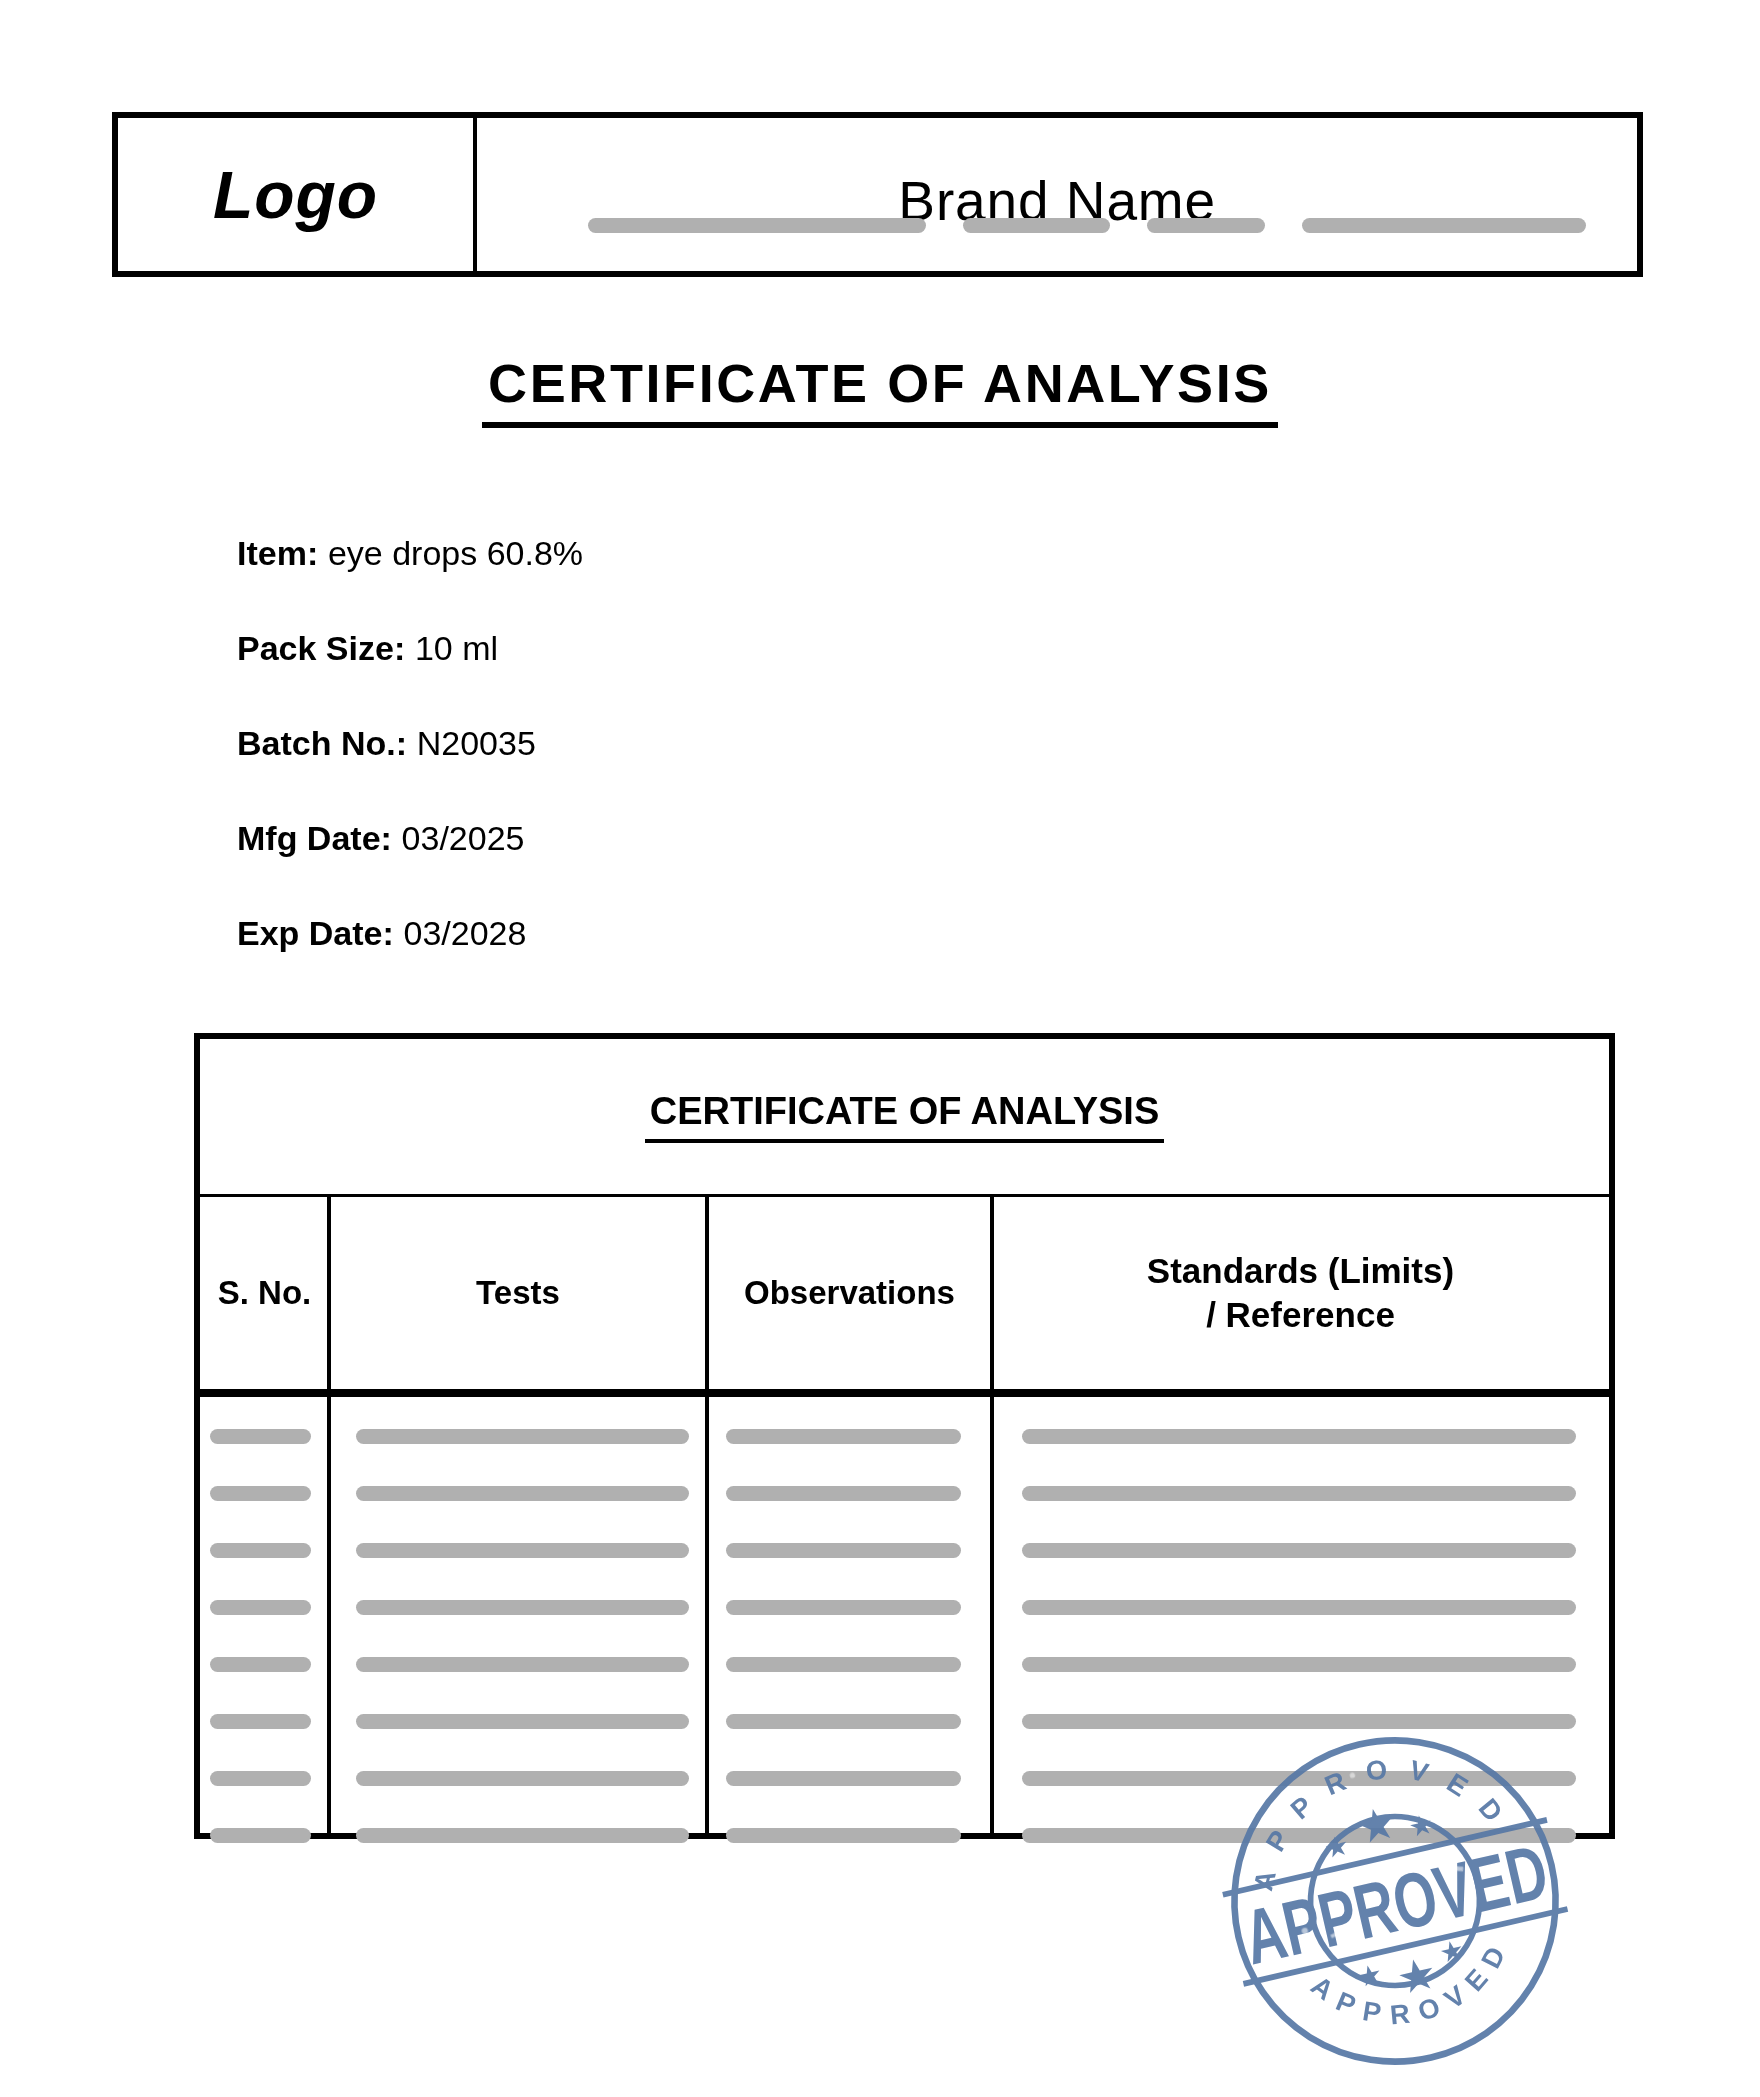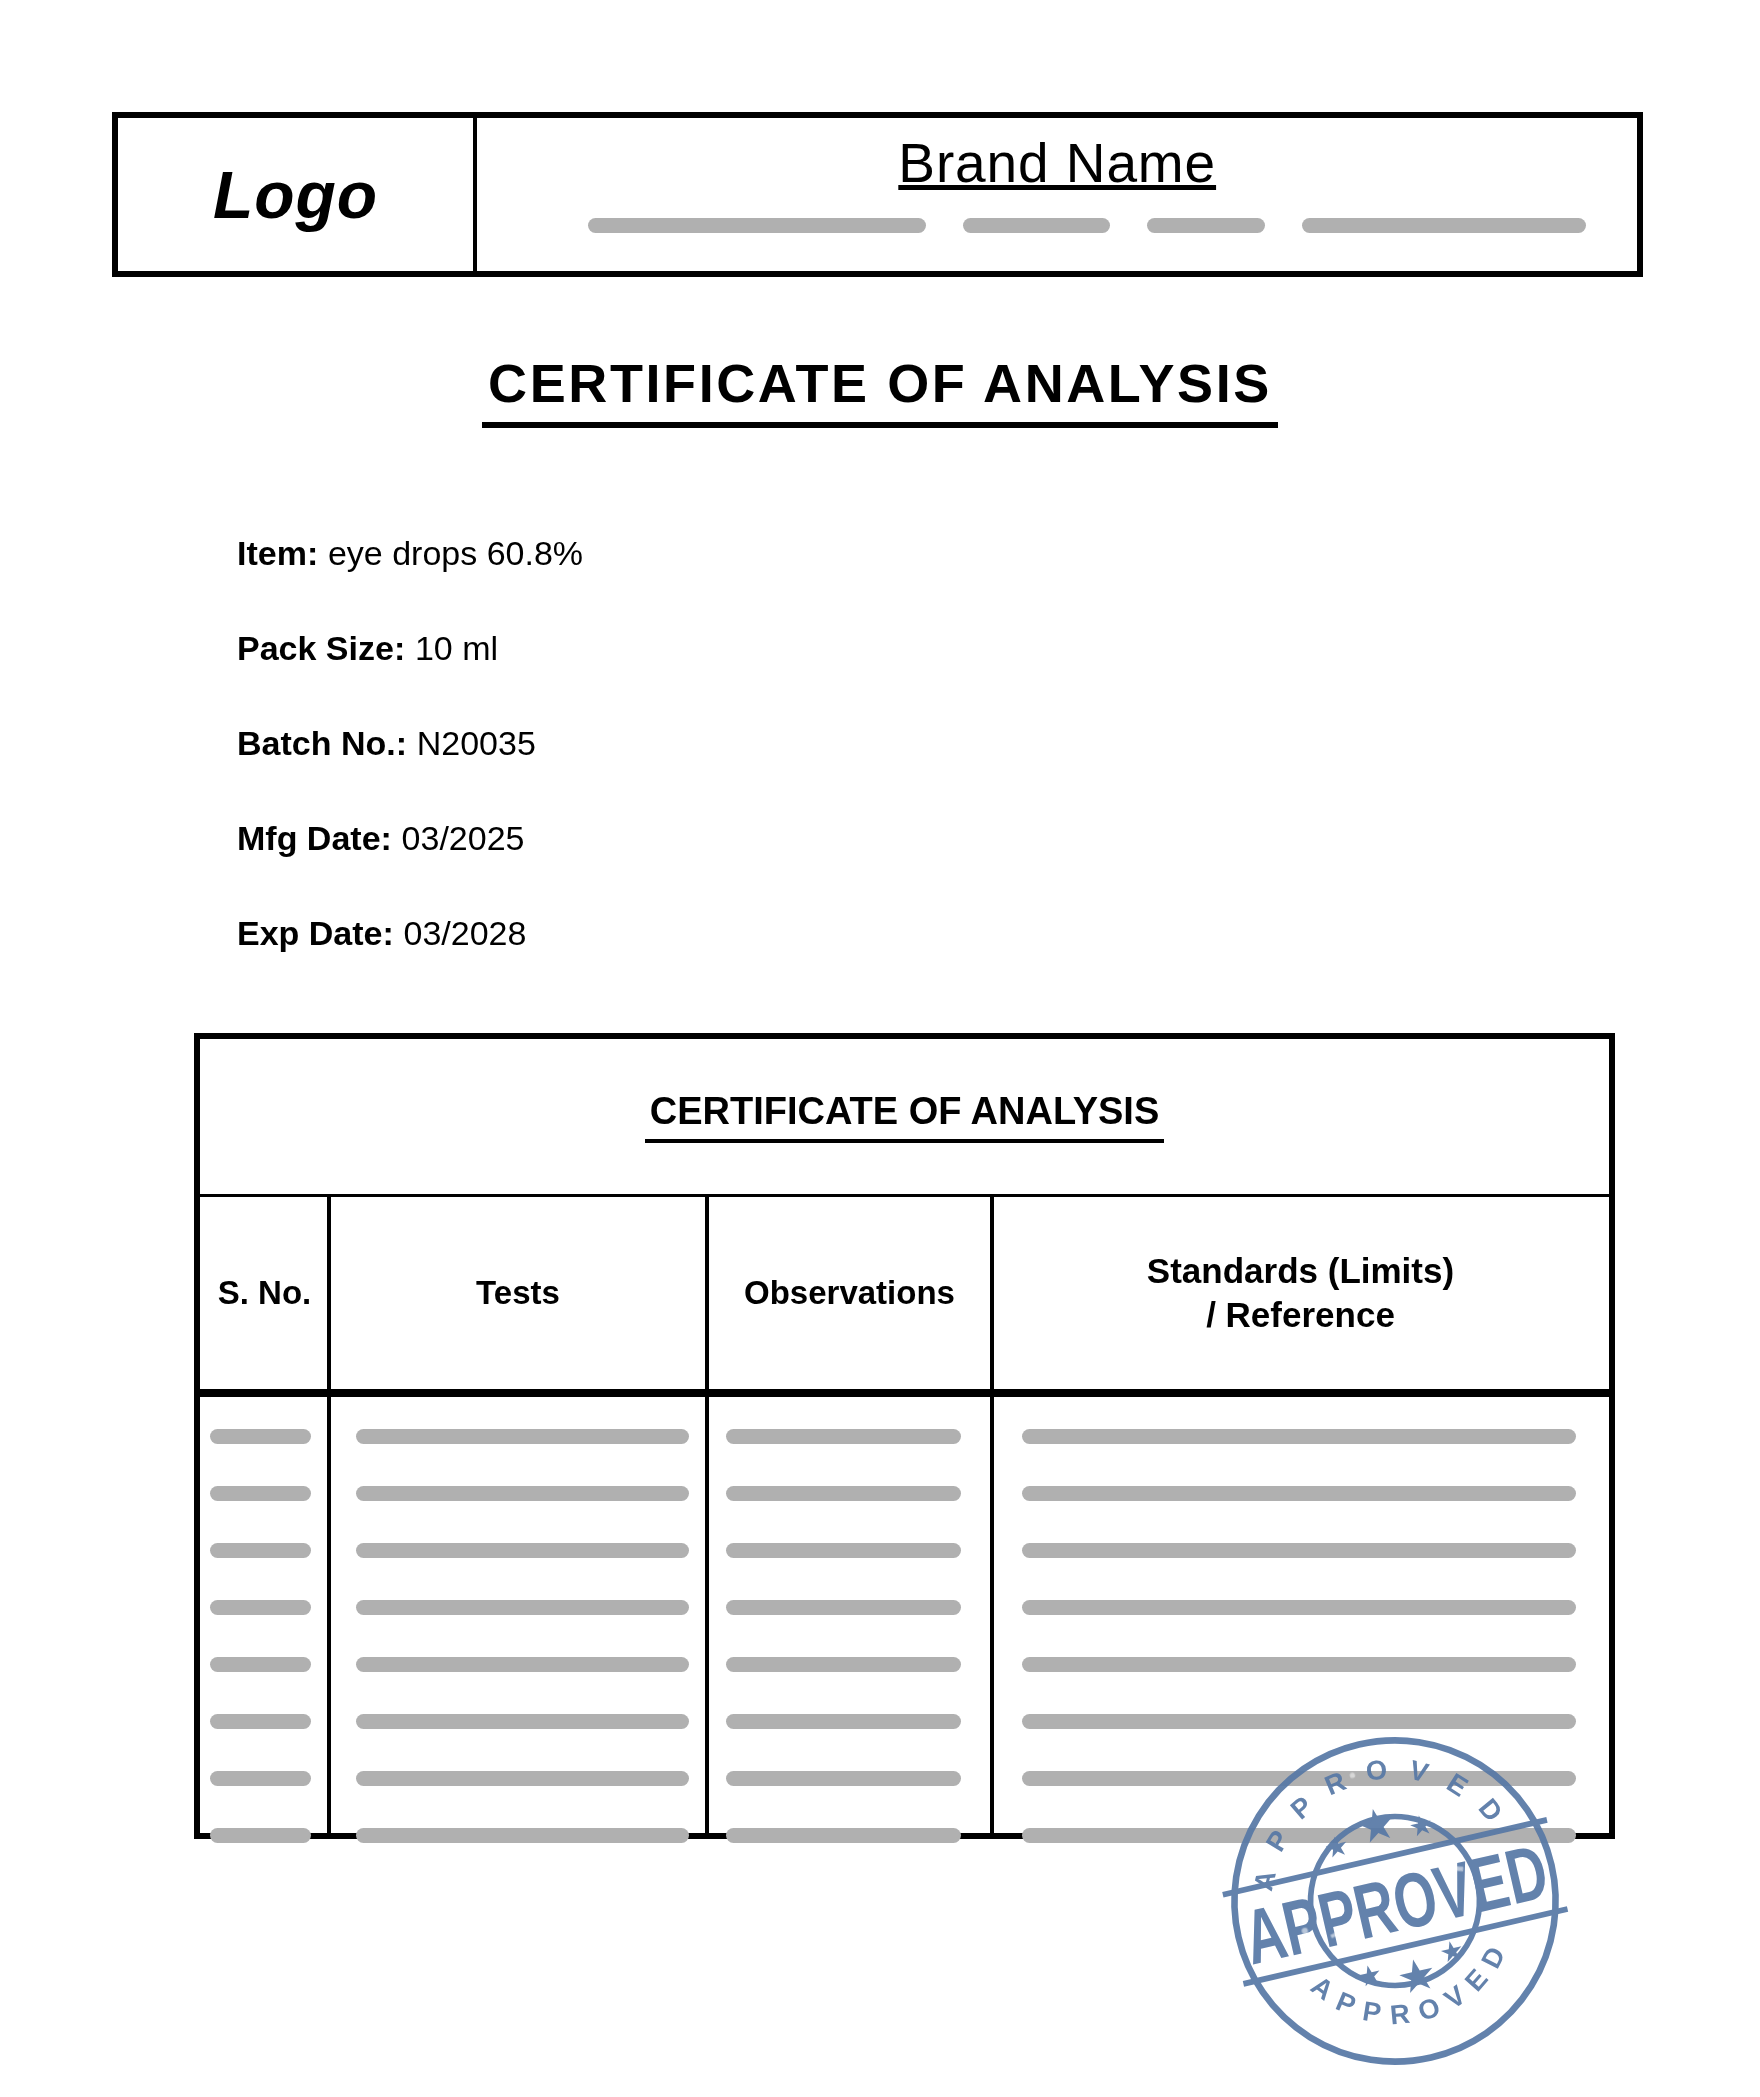--- a/index.html
+++ b/index.html
@@ -2,25 +2,25 @@
 <html style="--bar-color: #b0b0b0; --stamp-color: #5677a5; --page-bg: #ffffff;font-size:7px"><head>
 <meta charset="utf-8">
 <style>
   * { margin:0; padding:0; box-sizing:border-box; }
   html,body { background:#ffffff; }
   body { font-family:"Liberation Sans", sans-serif; color:#000; }
   #page { position:relative; width:1760px; height:2097px; background:var(--page-bg,#fff); overflow:hidden; }
 
   
   .header-box { position:absolute; left:112px; top:112px; width:1531px; height:165px;
-                border:6.2px solid #000; display:flex; }
+                border:6.2px solid #000; display:flex;align-items:center; }
   .logo-cell { width:355px; height:100%; display:flex; align-items:center; justify-content:center; }
   .header-divider { width:4.4px; height:100%; background:#000; }
   .logo-text { font-size:66px; font-weight:bold; font-style:italic; letter-spacing:0.9px; }
-  .brand-cell { flex:1; display:flex; justify-content:center; align-items:flex-start; padding-top:13.2px;text-decoration:underline; }
+  .brand-cell { flex:1; display:flex; justify-content:center; align-items:flex-start; padding-top:13.2px; }
   .brand-name { font-size:55px; letter-spacing:0.9px; }
   .brand-bars { position:absolute; left:588px; top:218px; display:flex; gap:37px; }
   .bbar { height:15px; border-radius:7.5px; background:var(--bar-color,#b0b0b0); }
   .bbar.b1 { width:338px; } .bbar.b2 { width:147px; } .bbar.b3 { width:118px; } .bbar.b4 { width:284px; }
 
   
   .doc-title-wrap { position:absolute; top:352px; left:0; width:1760px; text-align:center; }
   .doc-title { display:inline-block; font-size:54px; font-weight:bold; letter-spacing:2.6px;
                border-bottom:6.2px solid #000; padding:0 6.2px 8px 6.2px; }
 

